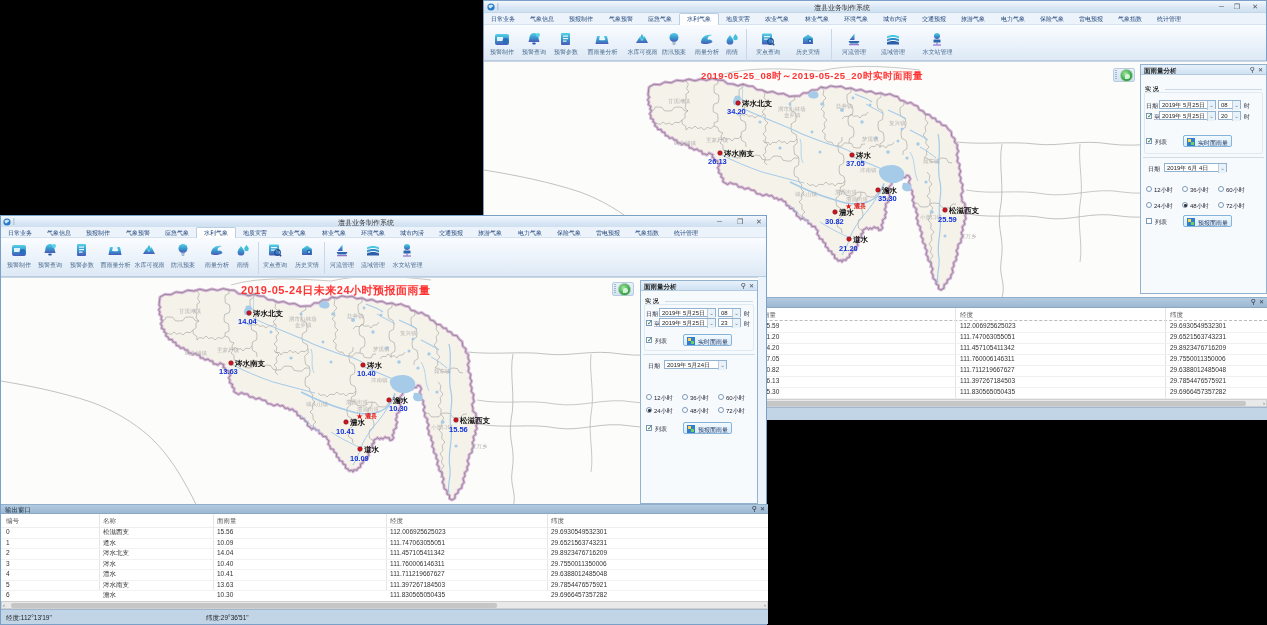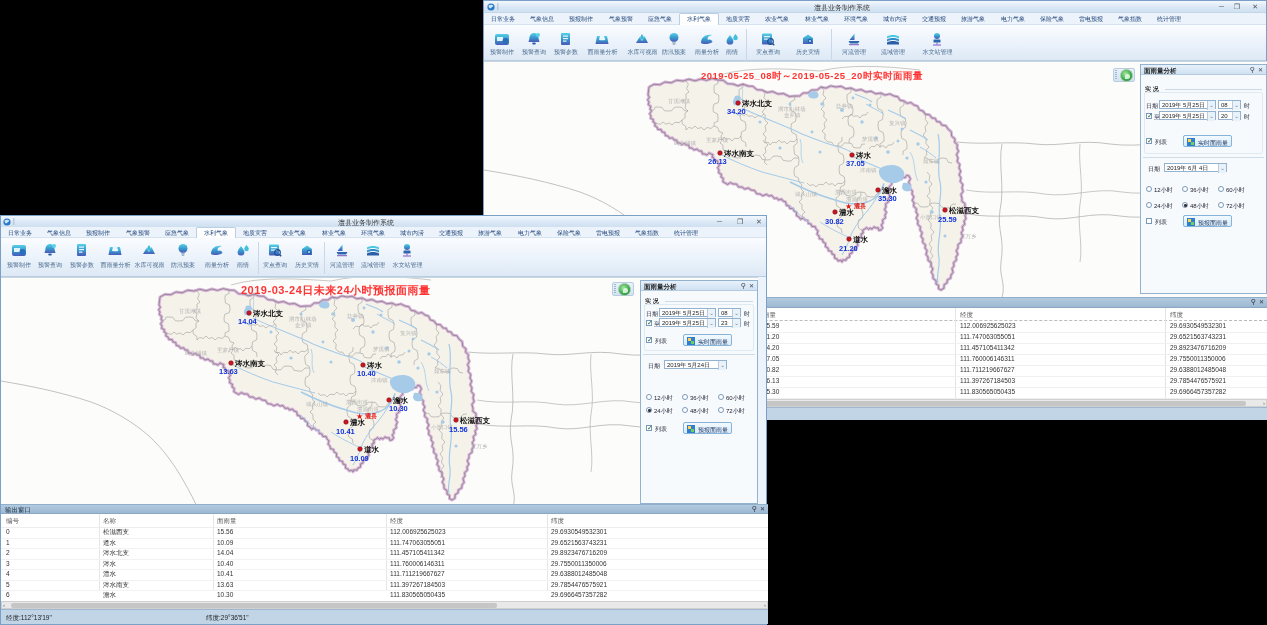--- a/index.html
+++ b/index.html
@@ -632,21 +632,21 @@
 <circle cx="345" cy="420" r="2.3" fill="#c81522" stroke="#7d0c14" stroke-width="0.5"></circle>
 <text x="349" y="423" font-size="7.5" font-weight="bold" fill="#101010">澧水</text>
 <text x="335" y="432" font-size="7.5" font-weight="bold" fill="#1133dd">10.41</text>
 <circle cx="359" cy="447" r="2.3" fill="#c81522" stroke="#7d0c14" stroke-width="0.5"></circle>
 <text x="363" y="450" font-size="7.5" font-weight="bold" fill="#101010">道水</text>
 <text x="349" y="459" font-size="7.5" font-weight="bold" fill="#1133dd">10.09</text>
 <circle cx="455" cy="418" r="2.3" fill="#c81522" stroke="#7d0c14" stroke-width="0.5"></circle>
 <text x="459" y="421" font-size="7.5" font-weight="bold" fill="#101010">松滋西支</text>
 <text x="448" y="430" font-size="7.5" font-weight="bold" fill="#1133dd">15.56</text>
 </svg>
-<div class="redtitle" style="left:240px;top:5px;font-size:11px">2019-03-24日未来24小时预报面雨量</div>
+<div class="redtitle" style="left:240px;top:5px;font-size:11px">2019-05-24日未来24小时预报面雨量</div>
 <div style="position:absolute;left:611px;top:4px;width:22px;height:14px;background:linear-gradient(#e9f1fa,#d4e3f2);border:1px solid #b9cde1;border-radius:2px"></div>
 <div style="position:absolute;left:613px;top:6px;width:2px;height:9px;background:repeating-linear-gradient(#9fb5ca 0 1px,transparent 1px 2px)"></div>
 <div class="greenbtn" style="left:617px;top:5px"></div>
 </div>
 <div style="position:absolute;left:639px;top:64px;width:118px;height:224px;background:#f6fafd;border:1px solid #93b2cf">
 <div style="position:absolute;left:0;top:0;width:100%;height:10px;background:linear-gradient(#e7f1fb,#cfe1f2);border-bottom:1px solid #b5cadf">
         <div style="position:absolute;left:3px;top:1.5px;font-size:6.5px;font-weight:bold;color:#222">面雨量分析</div>
         <div style="position:absolute;right:11px;top:1px;font-size:7px;color:#445">⚲</div>
         <div style="position:absolute;right:3px;top:1px;font-size:6px;color:#445">✕</div>
       </div>

